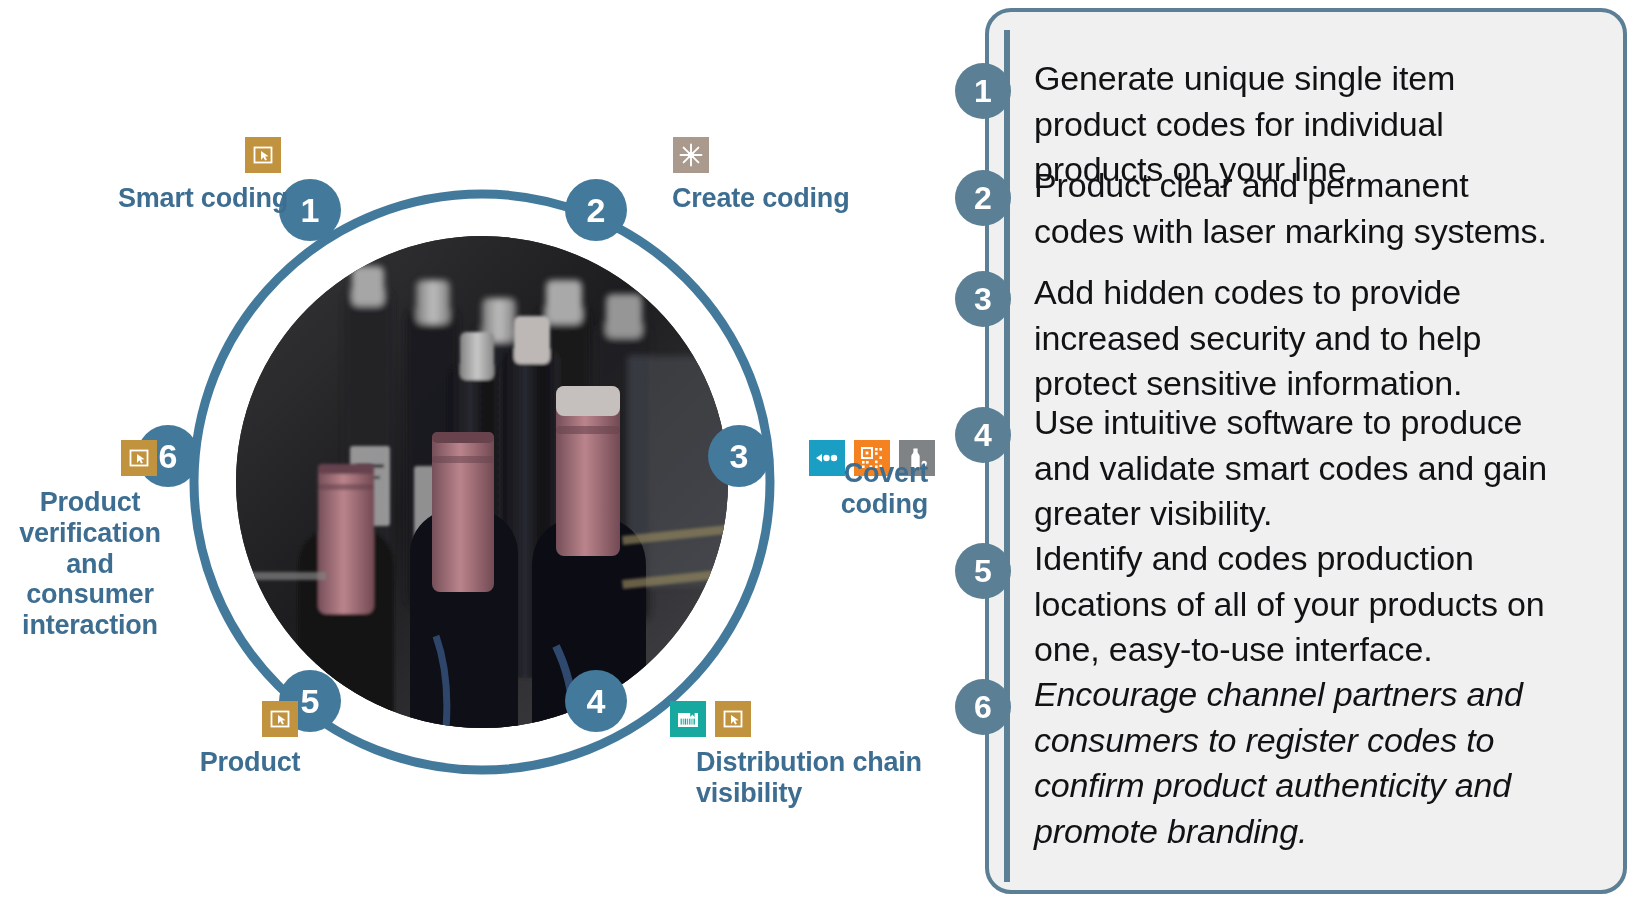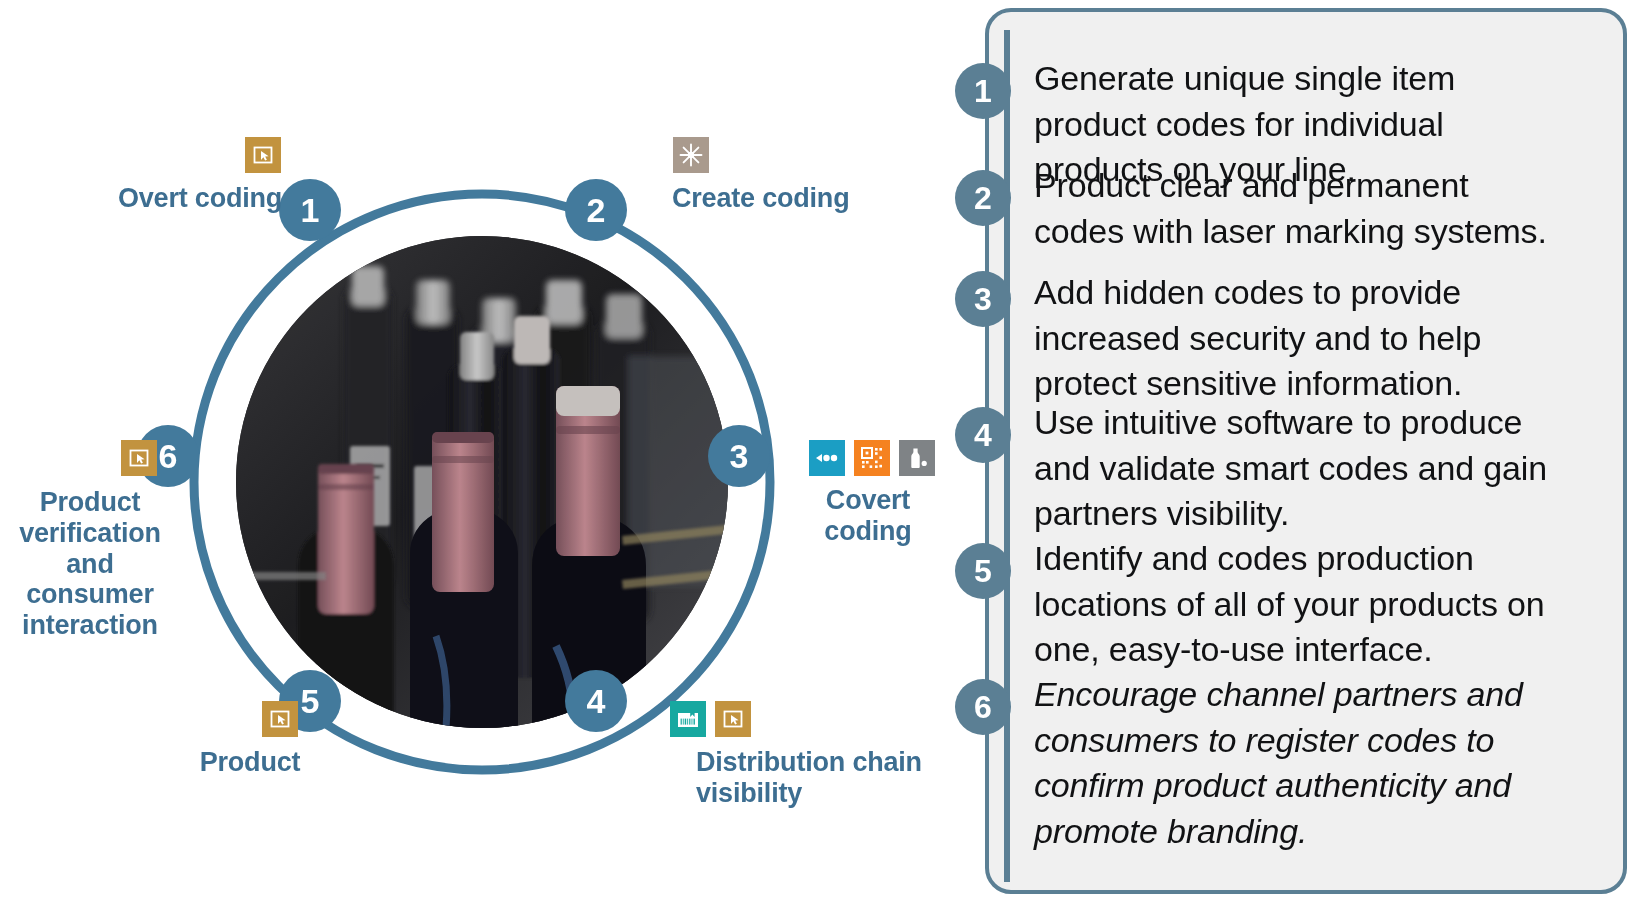--- a/index.html
+++ b/index.html
@@ -228,21 +228,21 @@
   <div class="node-num" style="left:137px;top:425px;">
     <span>6</span>
   </div>
 
   <div class="tile" style="left:245px;top:137px;background:#c2933f;">
     <svg width="22" height="22" viewBox="0 0 22 22">
         <rect x="2.5" y="3.5" width="17" height="15" fill="none" stroke="#ffffff" stroke-width="1.8"></rect>
         <path d="M9 7 L9 16 L11.4 13.2 L13.1 16.6 L14.9 15.7 L13.2 12.5 L16.6 12.3 Z" fill="#ffffff"></path>
       </svg>
   </div>
-  <div class="label" style="left:118px;top:183px;width:200px;text-align:left;">Overt coding</div>
+  <div class="label" style="left:118px;top:183px;width:200px;text-align:left;">Smart coding</div>
 
   <div class="tile" style="left:673px;top:137px;background:#a99a8d;">
     <svg width="24" height="24" viewBox="0 0 24 24">
       <g stroke="#ffffff" stroke-width="1.9" stroke-linecap="round">
         <line x1="12" y1="1.5" x2="12" y2="22.5"></line>
         <line x1="1.5" y1="12" x2="22.5" y2="12"></line>
         <line x1="4.6" y1="4.6" x2="19.4" y2="19.4"></line>
         <line x1="19.4" y1="4.6" x2="4.6" y2="19.4"></line>
       </g>
       <circle cx="12" cy="12" r="3.2" fill="#ffffff"></circle>
@@ -273,21 +273,21 @@
       <rect x="19.4" y="18.8" width="2.6" height="2.6" fill="#ffffff"></rect>
       <rect x="15" y="19.4" width="2.6" height="2.6" fill="#ffffff"></rect>
     </svg>
   </div>
   <div class="tile" style="left:899px;top:440px;background:#7f8386;">
     <svg width="24" height="24" viewBox="0 0 24 24">
       <path d="M8.4 2.4 h4.2 v3.6 c0 1.4 2.1 2.3 2.1 4.6 V21 a0.9 0.9 0 0 1 -0.9 0.9 H7.2 A0.9 0.9 0 0 1 6.3 21 V10.6 c0 -2.3 2.1 -3.2 2.1 -4.6 Z" fill="#ffffff"></path>
       <circle cx="19.2" cy="17.4" r="2.6" fill="#ffffff"></circle>
     </svg>
   </div>
-  <div class="label" style="left:808px;top:485px;width:120px;text-align:center;white-space:pre-line;">Covert
+  <div class="label" style="left:808px;top:458px;width:120px;text-align:right;white-space:pre-line;">Covert
 coding</div>
 
   <div class="tile" style="left:670px;top:701px;background:#17a8a0;">
     <svg width="24" height="22" viewBox="0 0 24 22">
       <path d="M2 5 L2 19 L22 19 L22 5 L18.6 5 L18.6 9 L16.4 6.4 L14.2 9 L14.2 5 Z" fill="#ffffff"></path>
       <g fill="#17a8a0">
         <rect x="4.6" y="10.6" width="1.2" height="6"></rect>
         <rect x="6.8" y="10.6" width="0.9" height="6"></rect>
         <rect x="8.7" y="10.6" width="1.5" height="6"></rect>
         <rect x="11.2" y="10.6" width="0.9" height="6"></rect>
@@ -341,21 +341,21 @@
 <div class="step-text" style="left:1034px;top:163px;">Product clear and permanent codes with laser marking systems.</div>
 
 <div class="step-badge" style="left:955px;top:271px;">
   <span>3</span>
 </div>
 <div class="step-text" style="left:1034px;top:270px;">Add hidden codes to provide increased security and to help protect sensitive information.</div>
 
 <div class="step-badge" style="left:955px;top:407px;">
   <span>4</span>
 </div>
-<div class="step-text" style="left:1034px;top:400px;">Use intuitive software to produce and validate smart codes and gain partners visibility.</div>
+<div class="step-text" style="left:1034px;top:400px;">Use intuitive software to produce and validate smart codes and gain greater visibility.</div>
 
 <div class="step-badge" style="left:955px;top:543px;">
   <span>5</span>
 </div>
 <div class="step-text" style="left:1034px;top:536px;">Identify and codes production locations of all of your products on one, easy-to-use interface.</div>
 
 <div class="step-badge" style="left:955px;top:679px;">
   <span>6</span>
 </div>
 <div class="step-text" style="left:1034px;top:672px;font-style:italic;">Encourage channel partners  and consumers to register codes to confirm product authenticity and promote branding.</div>

